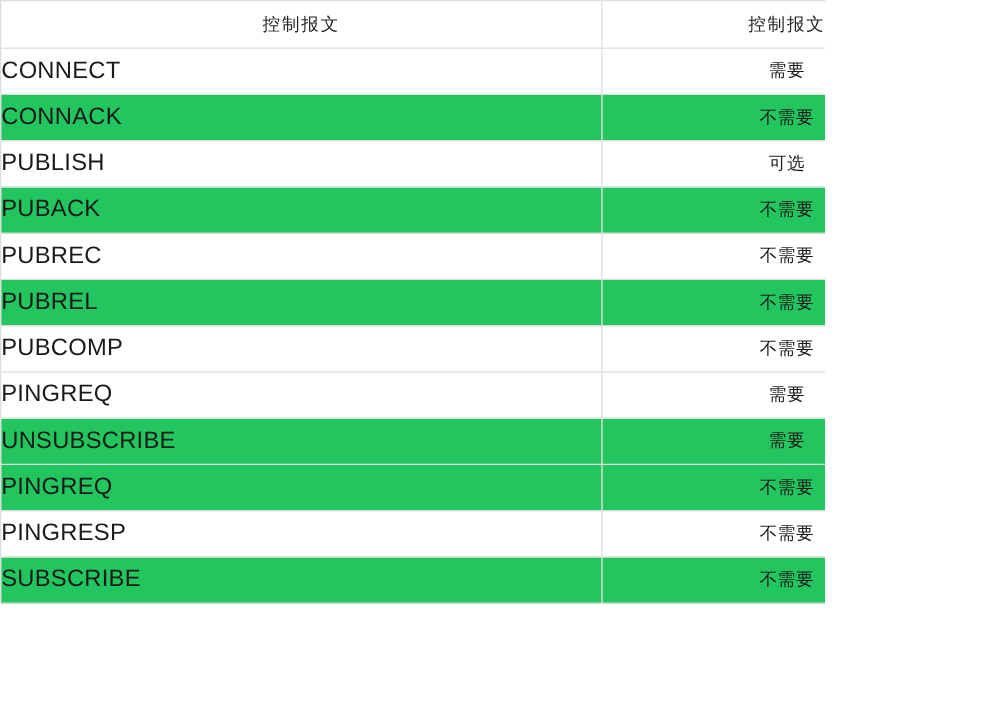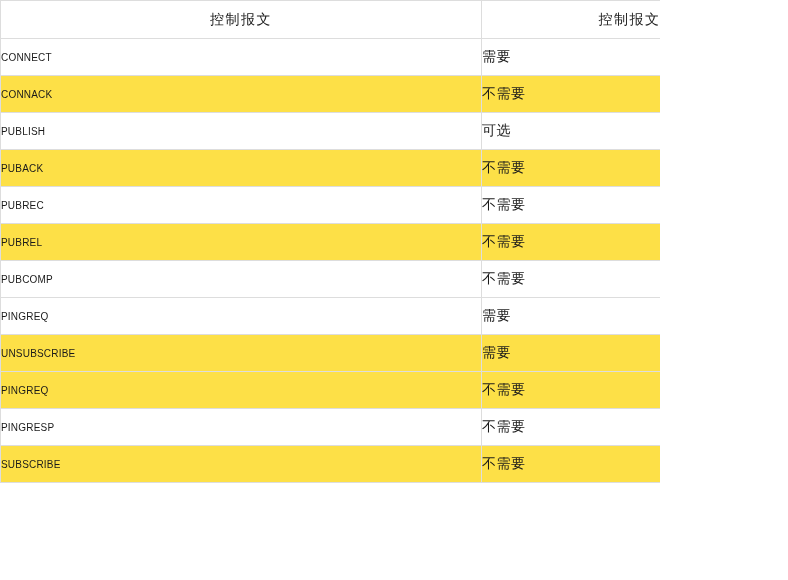--- a/index.html
+++ b/index.html
@@ -54,36 +54,36 @@
     font-size: 14px;
     letter-spacing: 1.5px;
     color: #222222;
     height: 38px;
   }
 
   table.mqtt-table tbody tr.row-odd td {
     background: #ffffff;
   }
   table.mqtt-table tbody tr.row-even td {
-    background: #fde047;
+    background: #22c55e;
   }
 
   td.cell-msg {
     font-family: "Liberation Sans", sans-serif;
-    font-size: 10px;
+    font-size: 19px;
     text-align: left;
     padding-left: 14px;
     color: #1c1c1c;
     letter-spacing: 0.2px;
   }
 
   td.cell-payload {
     font-family: "DejaVu Serif", "Liberation Serif", serif;
     font-size: 14px;
-    text-align: left;
+    text-align: center;
     padding-left: 14px;
     color: #222222;
     letter-spacing: 0.5px;
   }
 </style>
 </head>
 <body>
 
 <div class="page">
 

